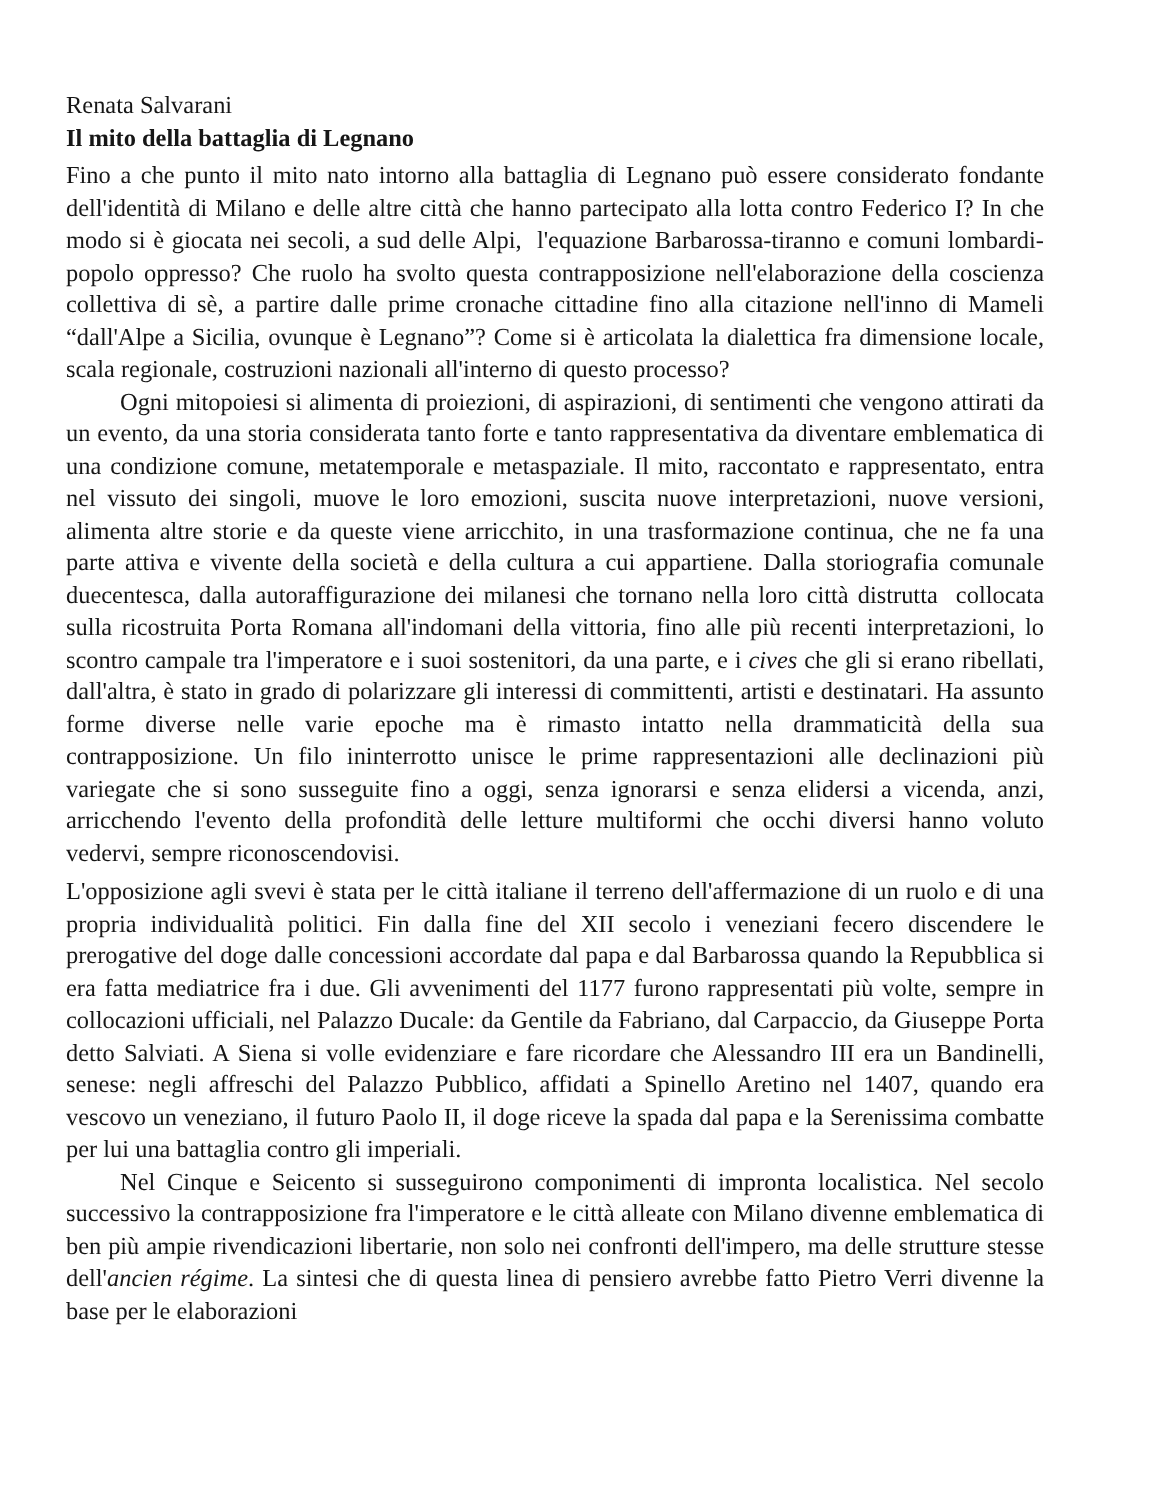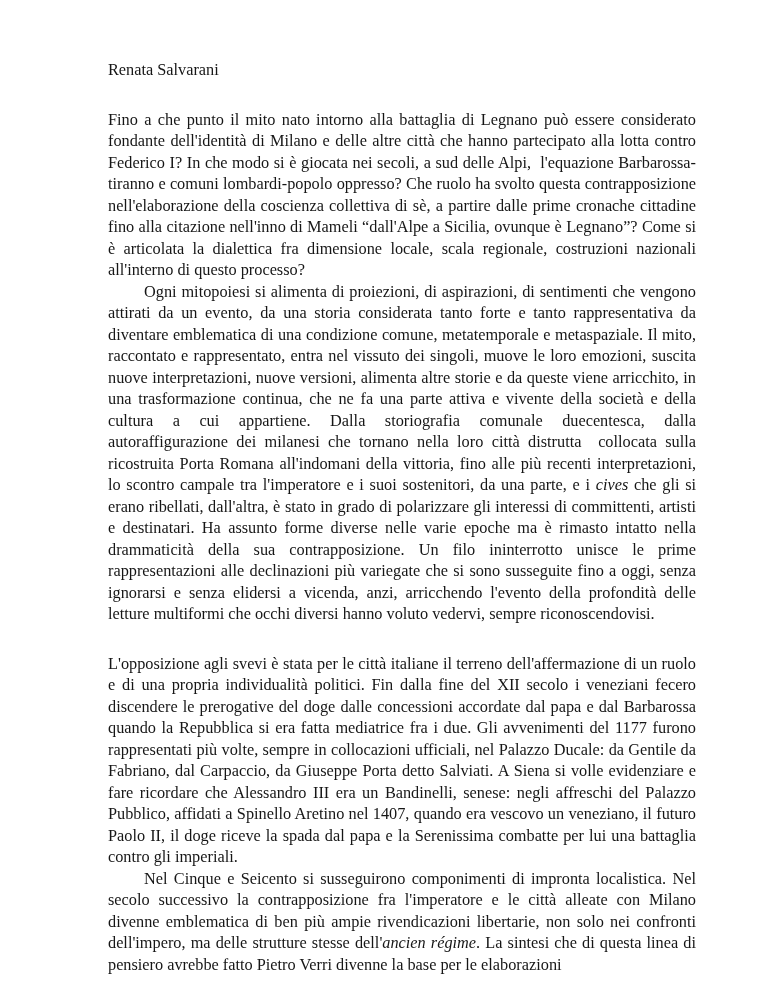--- a/index.html
+++ b/index.html
@@ -6,21 +6,21 @@
   html, body {
     margin: 0;
     padding: 0;
     background: #ffffff;
   }
   .page {
     position: relative;
     width: 768px;
     height: 994px;
     box-sizing: border-box;
-    padding: 59px 72px 0 108px;
+    padding: 59px 72px 0 44px;
     background: #ffffff;
     color: #161616;
     font-family: "Liberation Serif", "DejaVu Serif", serif;
     font-size: 16.3px;
     line-height: 21.5px;
     overflow: hidden;
   }
   .docheader p {
     margin: 0;
     text-align: left;
@@ -29,31 +29,32 @@
     font-weight: bold;
   }
   .para {
     margin: 0;
     text-align: justify;
   }
   .para.indent {
     text-indent: 36px;
   }
   .para.space-before {
-    margin-top: 28px;
+    margin-top: 4px;
   }
   .para em {
   }
 </style>
 </head>
 <body>
 
 <div class="page" style="background: rgb(255, 255, 255); color: rgb(22, 22, 22);">
   <div class="docheader">
     <p class="author">Renata Salvarani</p>
+    <p class="title">Il mito della battaglia di Legnano</p>
   </div>
   <div id="doc-body">
       <p class="para space-before"><span>Fino a che punto il mito nato intorno alla battaglia di Legnano può essere considerato fondante dell'identità di Milano e delle altre città che hanno partecipato alla lotta contro Federico I? In che modo si è giocata nei secoli, a sud delle Alpi,&nbsp; l'equazione Barbarossa-tiranno e comuni lombardi-popolo oppresso? Che ruolo ha svolto questa contrapposizione nell'elaborazione della coscienza collettiva di sè, a partire dalle prime cronache cittadine fino alla citazione nell'inno di Mameli “dall'Alpe a Sicilia, ovunque è Legnano”? Come si è articolata la dialettica fra dimensione locale, scala regionale, costruzioni nazionali all'interno di questo processo?</span></p>
       <p class="para indent"><span>Ogni mitopoiesi si alimenta di proiezioni, di aspirazioni, di sentimenti che vengono attirati da un evento, da una storia considerata tanto forte e tanto rappresentativa da diventare emblematica di una condizione comune, metatemporale e metaspaziale. Il mito, raccontato e rappresentato, entra nel vissuto dei singoli, muove le loro emozioni, suscita nuove interpretazioni, nuove versioni, alimenta altre storie e da queste viene arricchito, in una trasformazione continua, che ne fa una parte attiva e vivente della società e della cultura a cui appartiene. Dalla storiografia comunale duecentesca, dalla autoraffigurazione dei milanesi che tornano nella loro città distrutta&nbsp; collocata sulla ricostruita Porta Romana all'indomani della vittoria, fino alle più recenti interpretazioni, lo scontro campale tra l'imperatore e i suoi sostenitori, da una parte, e i </span><em>cives</em><span> che gli si erano ribellati, dall'altra, è stato in grado di polarizzare gli interessi di committenti, artisti e destinatari. Ha assunto forme diverse nelle varie epoche ma è rimasto intatto nella drammaticità della sua contrapposizione. Un filo ininterrotto unisce le prime rappresentazioni alle declinazioni più variegate che si sono susseguite fino a oggi, senza ignorarsi e senza elidersi a vicenda, anzi, arricchendo l'evento della profondità delle letture multiformi che occhi diversi hanno voluto vedervi, sempre riconoscendovisi.</span></p>
       <p class="para space-before"><span>L'opposizione agli svevi è stata per le città italiane il terreno dell'affermazione di un ruolo e di una propria individualità politici. Fin dalla fine del XII secolo i veneziani fecero discendere le prerogative del doge dalle concessioni accordate dal papa e dal Barbarossa quando la Repubblica si era fatta mediatrice fra i due. Gli avvenimenti del 1177 furono rappresentati più volte, sempre in collocazioni ufficiali, nel Palazzo Ducale: da Gentile da Fabriano, dal Carpaccio, da Giuseppe Porta detto Salviati. A Siena si volle evidenziare e fare ricordare che Alessandro III era un Bandinelli, senese: negli affreschi del Palazzo Pubblico, affidati a Spinello Aretino nel 1407, quando era vescovo un veneziano, il futuro Paolo II, il doge riceve la spada dal papa e la Serenissima combatte per lui una battaglia contro gli imperiali.</span></p>
       <p class="para indent"><span>Nel Cinque e Seicento si susseguirono componimenti di impronta localistica. Nel secolo successivo la contrapposizione fra l'imperatore e le città alleate con Milano divenne emblematica di ben più ampie rivendicazioni libertarie, non solo nei confronti dell'impero, ma delle strutture stesse dell'</span><em>ancien régime</em><span>. La sintesi che di questa linea di pensiero avrebbe fatto Pietro Verri divenne la base per le elaborazioni</span></p>
     </div>
 </div>
 
 </body></html>

